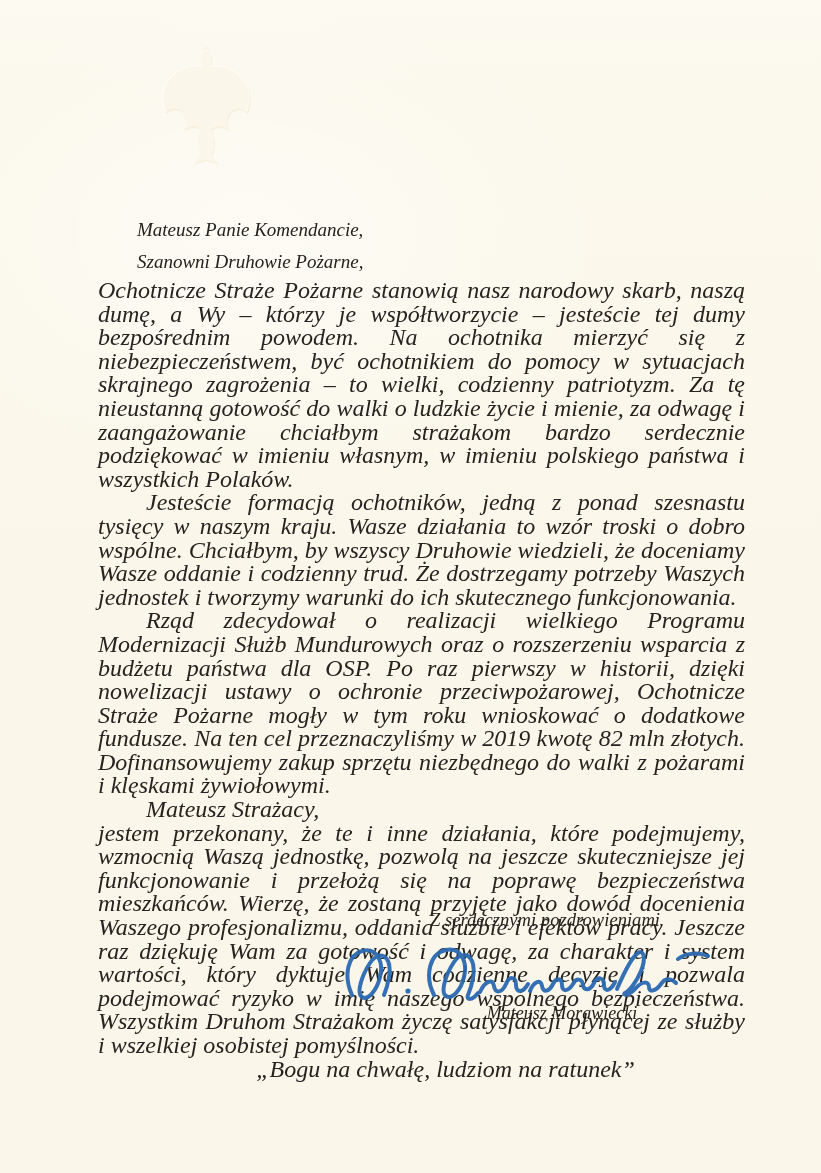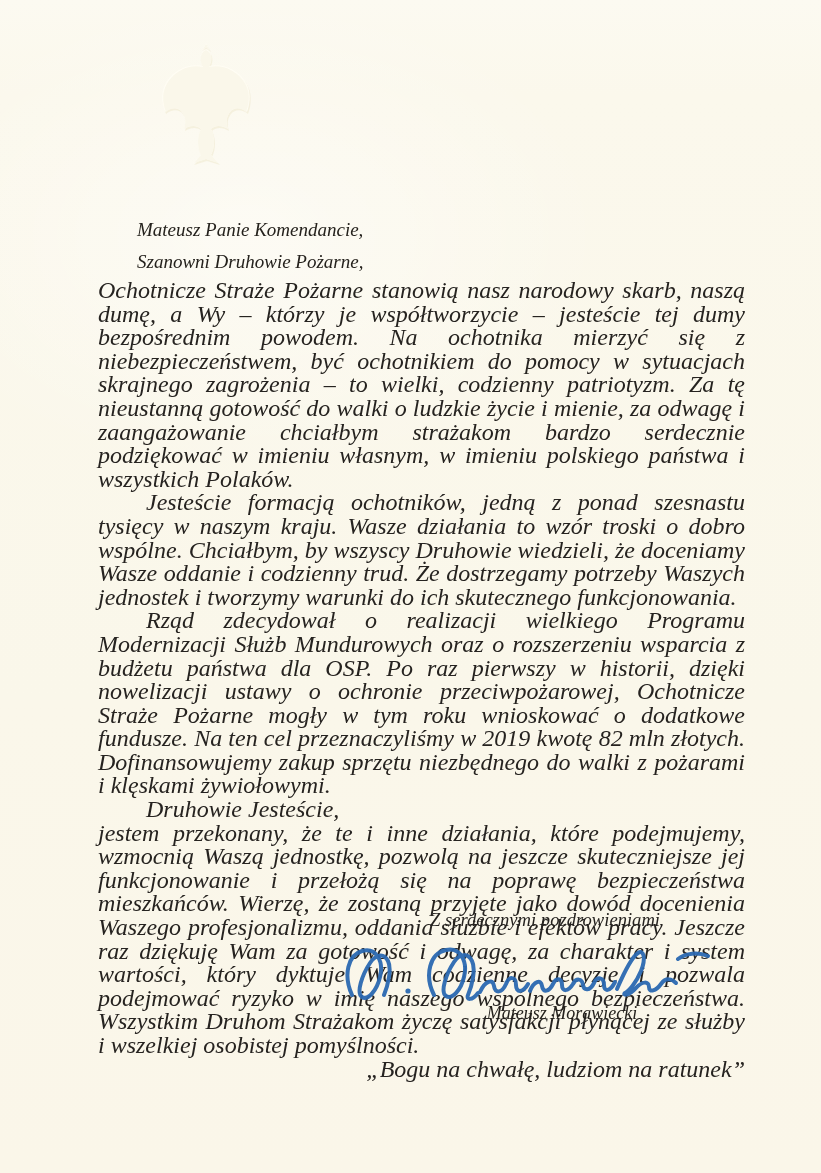--- a/index.html
+++ b/index.html
@@ -37,21 +37,21 @@
   }
   .body p{margin:0;}
   .para-indent{text-indent:48px;}
   .p2{margin-top:3px;}
   .p3{margin-top:2px;}
   .vocative{
     margin-top:9px;margin-bottom:11px;padding-left:48px;
     text-align:left;
   }
   .quote{
-    margin-top:9px;padding-left:48px;text-align:right;
+    margin-top:9px;padding-left:48px;text-align:center;
   }
   .sign-off{
     position:absolute;left:430px;top:909px;
     font-style:italic;font-size:18.6px;color:#262320;white-space:nowrap;
   }
   .signature{
     position:absolute;left:338px;top:941px;width:385px;height:74px;
   }
   .printed-name{
     position:absolute;left:442px;top:1003px;width:240px;
@@ -107,21 +107,21 @@
 
   <div class="salutations">
     <div>Mateusz Panie Komendancie,</div>
     <div>Szanowni Druhowie Pożarne,</div>
   </div>
 
   <div class="body">
     <p class="p1">Ochotnicze Straże Pożarne stanowią nasz narodowy skarb, naszą dumę, a Wy – którzy je współtworzycie – jesteście tej dumy bezpośrednim powodem. Na ochotnika mierzyć się z niebezpieczeństwem, być ochotnikiem do pomocy w sytuacjach skrajnego zagrożenia – to wielki, codzienny patriotyzm. Za tę nieustanną gotowość do walki o ludzkie życie i mienie, za odwagę i zaangażowanie chciałbym strażakom bardzo serdecznie podziękować w imieniu własnym, w imieniu polskiego państwa i wszystkich Polaków.</p>
     <p class="para-indent p2">Jesteście formacją ochotników, jedną z ponad szesnastu tysięcy w naszym kraju. Wasze działania to wzór troski o dobro wspólne. Chciałbym, by wszyscy Druhowie wiedzieli, że doceniamy Wasze oddanie i codzienny trud. Że dostrzegamy potrzeby Waszych jednostek i tworzymy warunki do ich skutecznego funkcjonowania.</p>
     <p class="para-indent p3">Rząd zdecydował o realizacji wielkiego Programu Modernizacji Służb Mundurowych oraz o rozszerzeniu wsparcia z budżetu państwa dla OSP. Po raz pierwszy w historii, dzięki nowelizacji ustawy o ochronie przeciwpożarowej, Ochotnicze Straże Pożarne mogły w tym roku wnioskować o dodatkowe fundusze. Na ten cel przeznaczyliśmy w 2019 kwotę 82 mln złotych. Dofinansowujemy zakup sprzętu niezbędnego do walki z pożarami i klęskami żywiołowymi.</p>
-    <p class="vocative">Druhowie Jesteście,</p>
+    <p class="vocative">Mateusz Strażacy,</p>
     <p>jestem przekonany, że te i inne działania, które podejmujemy, wzmocnią Waszą jednostkę, pozwolą na jeszcze skuteczniejsze jej funkcjonowanie i przełożą się na poprawę bezpieczeństwa mieszkańców. Wierzę, że zostaną przyjęte jako dowód docenienia Waszego profesjonalizmu, oddania służbie i efektów pracy. Jeszcze raz dziękuję Wam za gotowość i odwagę, za charakter i system wartości, który dyktuje Wam codzienne decyzje i pozwala podejmować ryzyko w imię naszego wspólnego bezpieczeństwa. Wszystkim Druhom Strażakom życzę satysfakcji płynącej ze służby i wszelkiej osobistej pomyślności.</p>
     <p class="quote">„Bogu na chwałę, ludziom na ratunek”</p>
   </div>
 
   <div class="sign-off">Z serdecznymi pozdrowieniami</div>
 
   <div class="signature">
     <svg width="385" height="74" viewBox="0 0 385 74" aria-hidden="true">
       <g fill="none" stroke="#2b69b2" stroke-width="4" stroke-linecap="round" stroke-linejoin="round" opacity="0.95">
 

